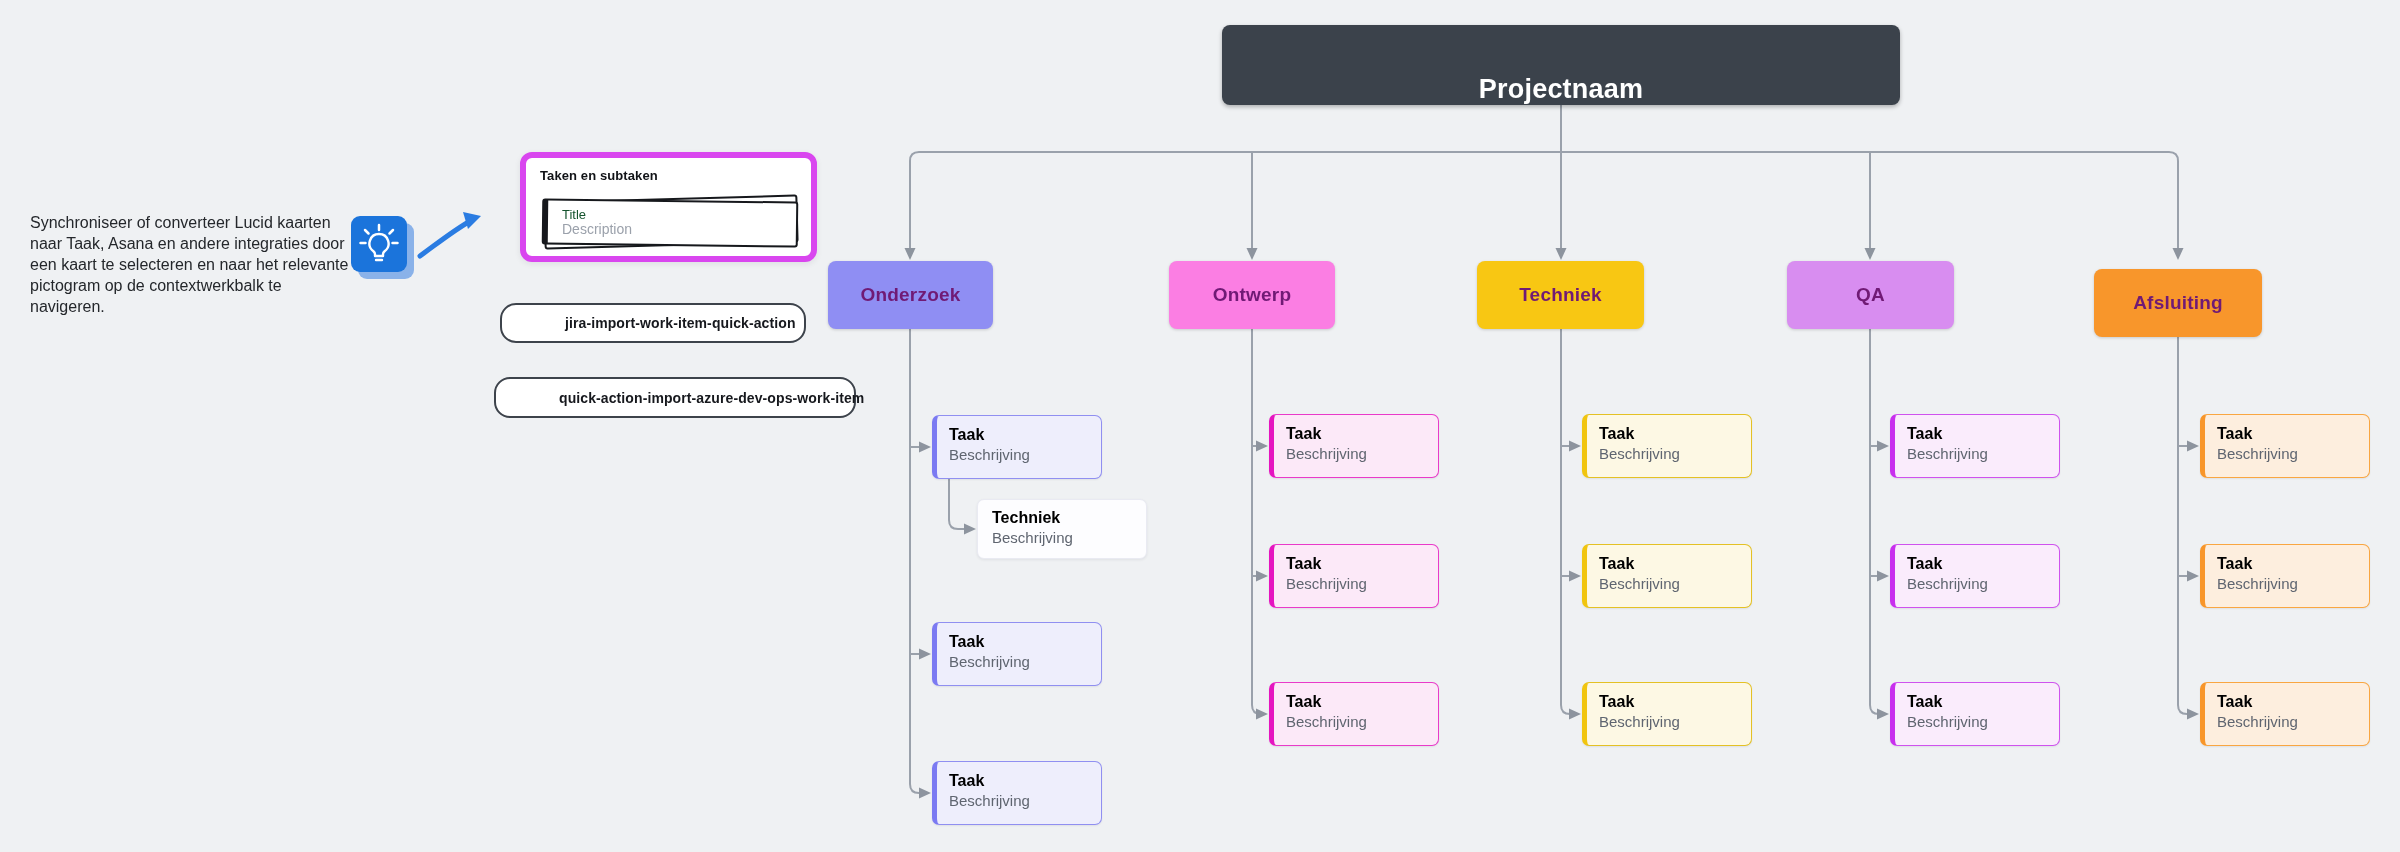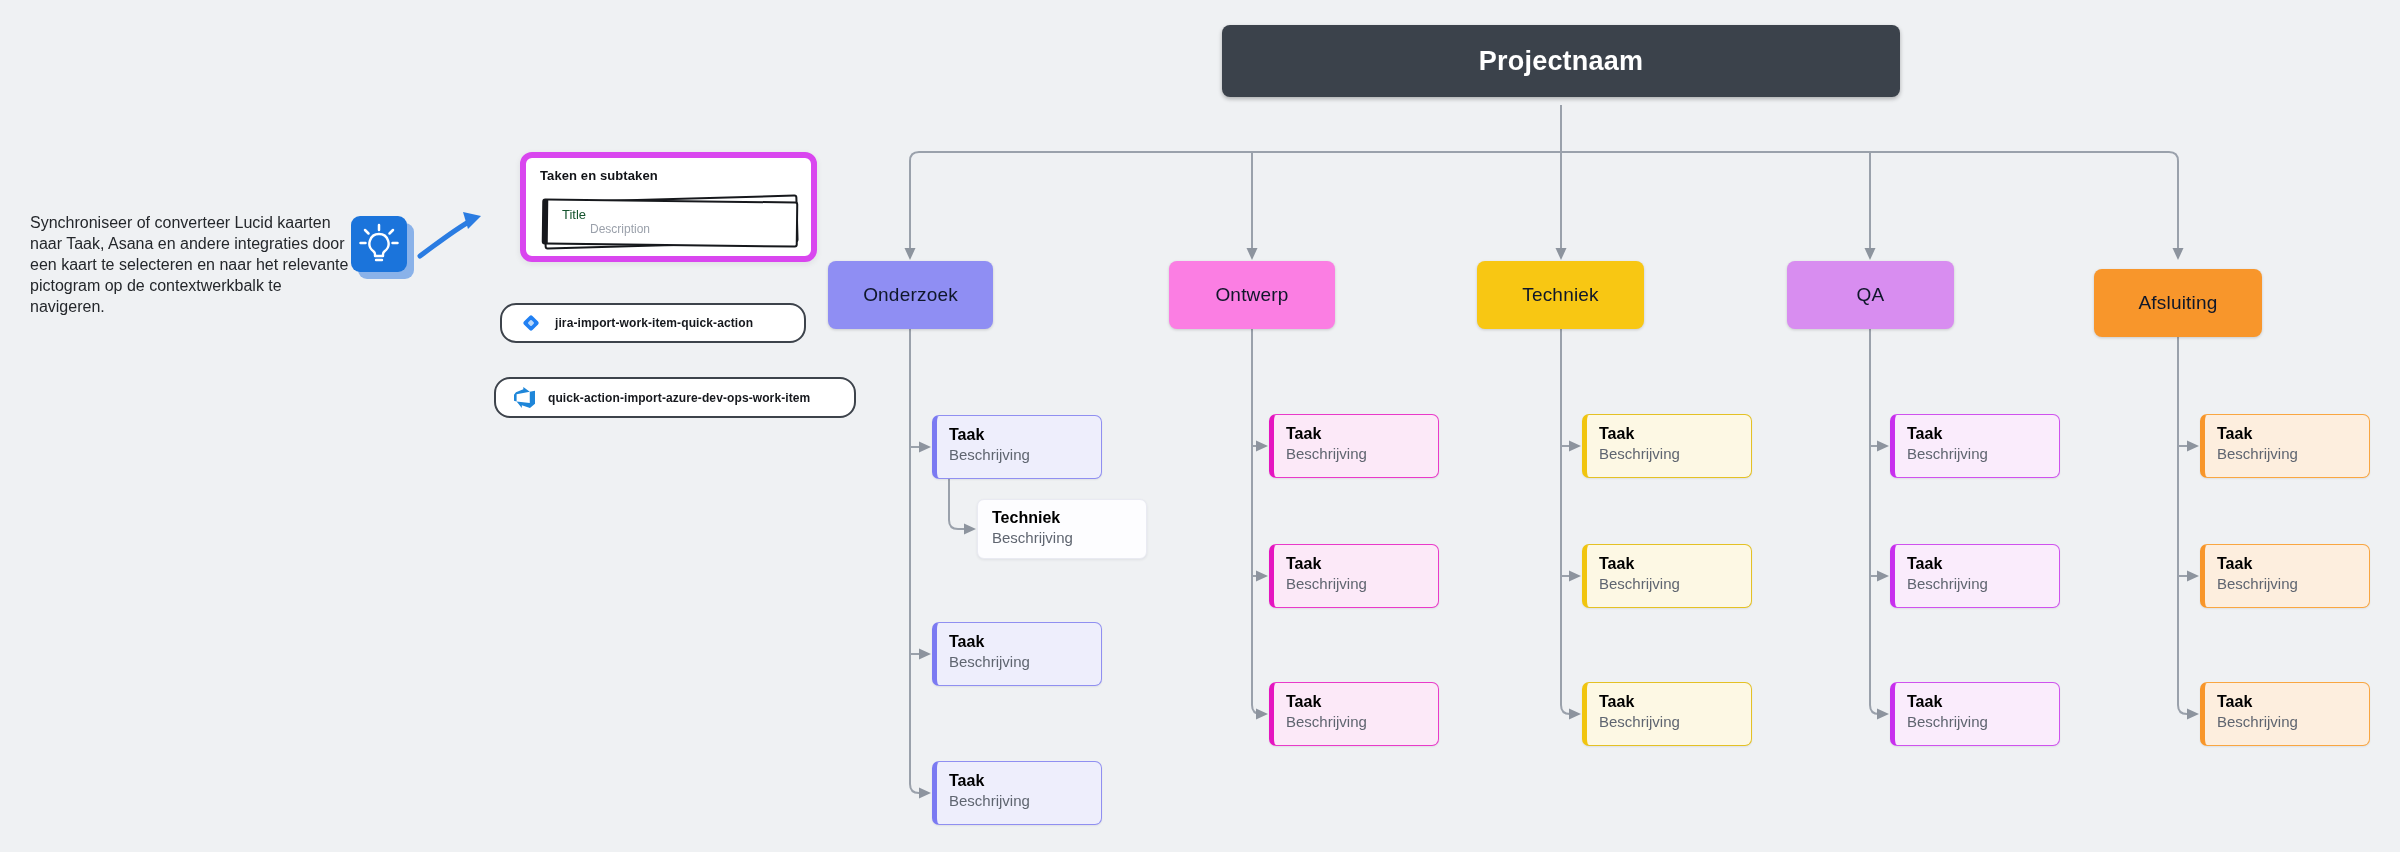--- a/index.html
+++ b/index.html
@@ -19,40 +19,40 @@
     background:#ffffff; border:6px solid #d946ef; border-radius:12px;
     box-shadow:0 2px 6px rgba(20,24,40,.08); padding:10px 14px; }
   .preview-title { font-size:13px; font-weight:bold; color:#111317; letter-spacing:.1px; }
   .sketch-wrap { position:absolute; left:14px; top:32px; width:268px; height:64px; }
   .sketch-rect { position:absolute; border:2.2px solid #16181c; background:transparent; border-radius:3px; }
   .sketch-rect.r1 { left:4px; top:8px; width:254px; height:48px; transform:rotate(-1.6deg); }
   .sketch-rect.r2 { left:2px; top:10px; width:256px; height:46px; transform:rotate(0.7deg);
     border-left-width:6px; background:#ffffff; }
   .sketch-text { position:absolute; left:22px; top:16px; }
   .sketch-title { font-size:13px; color:#14532d; line-height:17px; }
-  .sketch-desc { font-size:12px; color:#9ba1ab; line-height:13px;margin-left:28px; }
+  .sketch-desc { font-size:14px; color:#9ba1ab; line-height:13px; }
 
   .quick-action { position:absolute; height:40px; background:#ffffff;
     border:2px solid #3d434b; border-radius:16px; display:flex; align-items:center;
     gap:13px; padding:0 18px; cursor:pointer; }
-  .quick-action .qa-label { font-size:12px; font-weight:bold; color:#16181d; letter-spacing:.1px; white-space:nowrap; }
+  .quick-action .qa-label { font-size:14px; font-weight:bold; color:#16181d; letter-spacing:.1px; white-space:nowrap;margin-left:32px; }
   #qa-jira { left:500px; top:303px; width:306px; }
   #qa-azure { left:494px; top:377px; width:362px; height:41px; }
 
   
   #connectors { position:absolute; left:0; top:0; pointer-events:none; }
-  .root-node { position:absolute; left:1222px; top:25px; width:678px; height:72px;
-    border-radius:8px; display:flex; align-items:center; justify-content:center;
+  .root-node { position:absolute; left:1222px; top:25px; width:678px; height:80px;
+    border-radius:8px; display:flex; align-items:flex-end; justify-content:center;
     box-shadow:0 2px 4px rgba(0,0,0,.28); cursor:pointer; }
   .root-label { font-size:27px; font-weight:bold; color:#ffffff; letter-spacing:.2px; }
 
   .category-node { position:absolute; top:261px; height:68px; border-radius:8px;
     display:flex; align-items:center; justify-content:center;
     box-shadow:0 1px 3px rgba(0,0,0,.16); cursor:pointer; }
-  .category-label { font-size:19px; font-weight:normal; color:#0f172a; letter-spacing:.2px;text-align:right; }
+  .category-label { font-size:19px; font-weight:bold; color:#701a75; letter-spacing:.2px;text-align:right; }
 
   .task-card { position:absolute; width:170px; height:64px; border-radius:7px;
     border:1.5px solid; border-left-width:5px;
     padding:9px 8px 0 12px; box-shadow:0 1px 2px rgba(20,20,40,.07); cursor:pointer; }
   .task-title { display:block; font-size:16px; line-height:20px; font-weight:bold; color:#000000; }
   .task-desc { display:block; font-size:15px; line-height:19px; color:#5f6570; }
   .subtask-card { position:absolute; width:170px; height:60px; border-radius:7px;
     background:#fdfdff; border:1px solid #e9eaf2; padding:8px 8px 0 14px;
     box-shadow:0 1px 3px rgba(20,20,40,.07); cursor:pointer; }
 </style>

